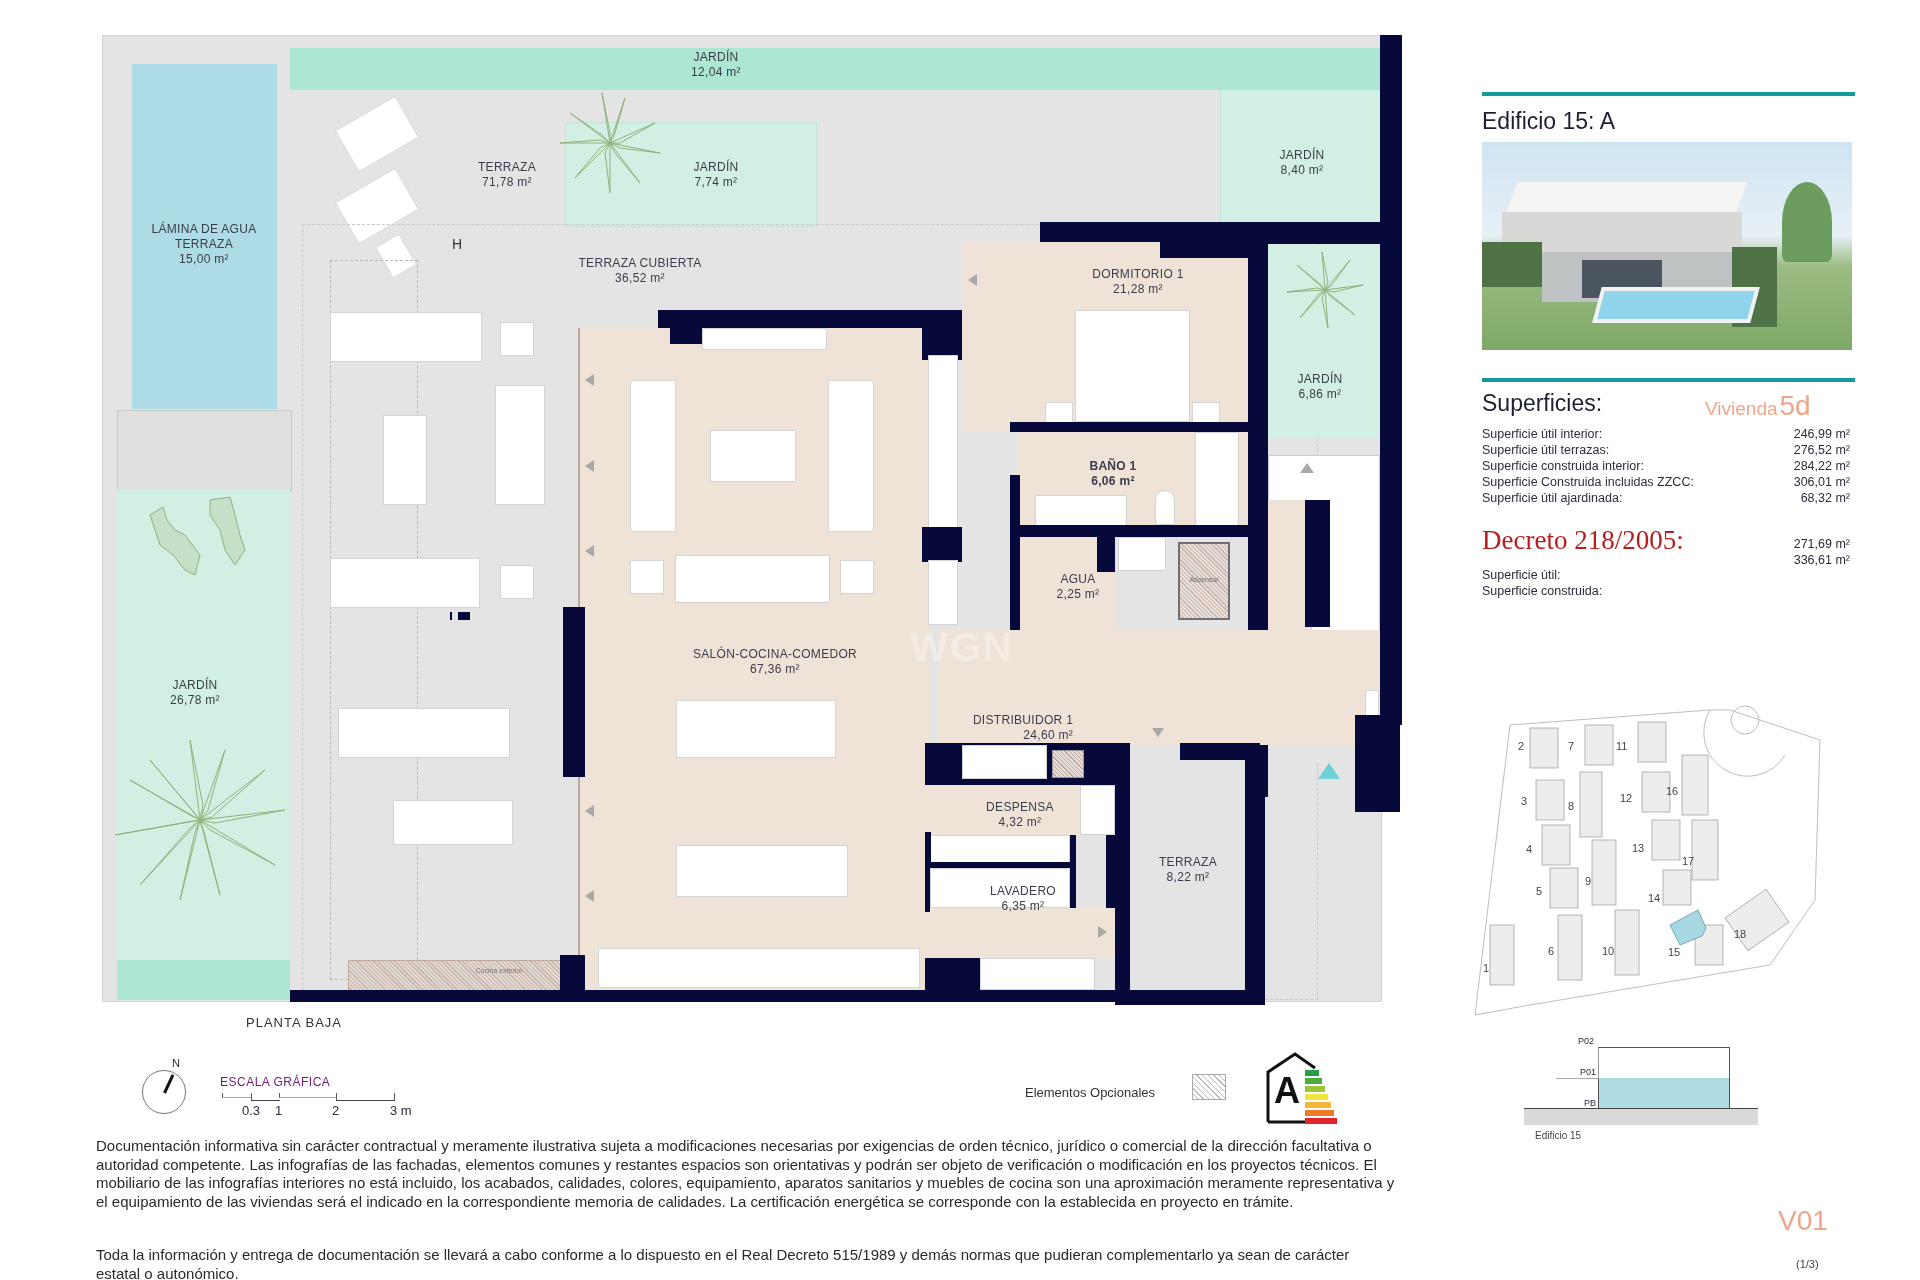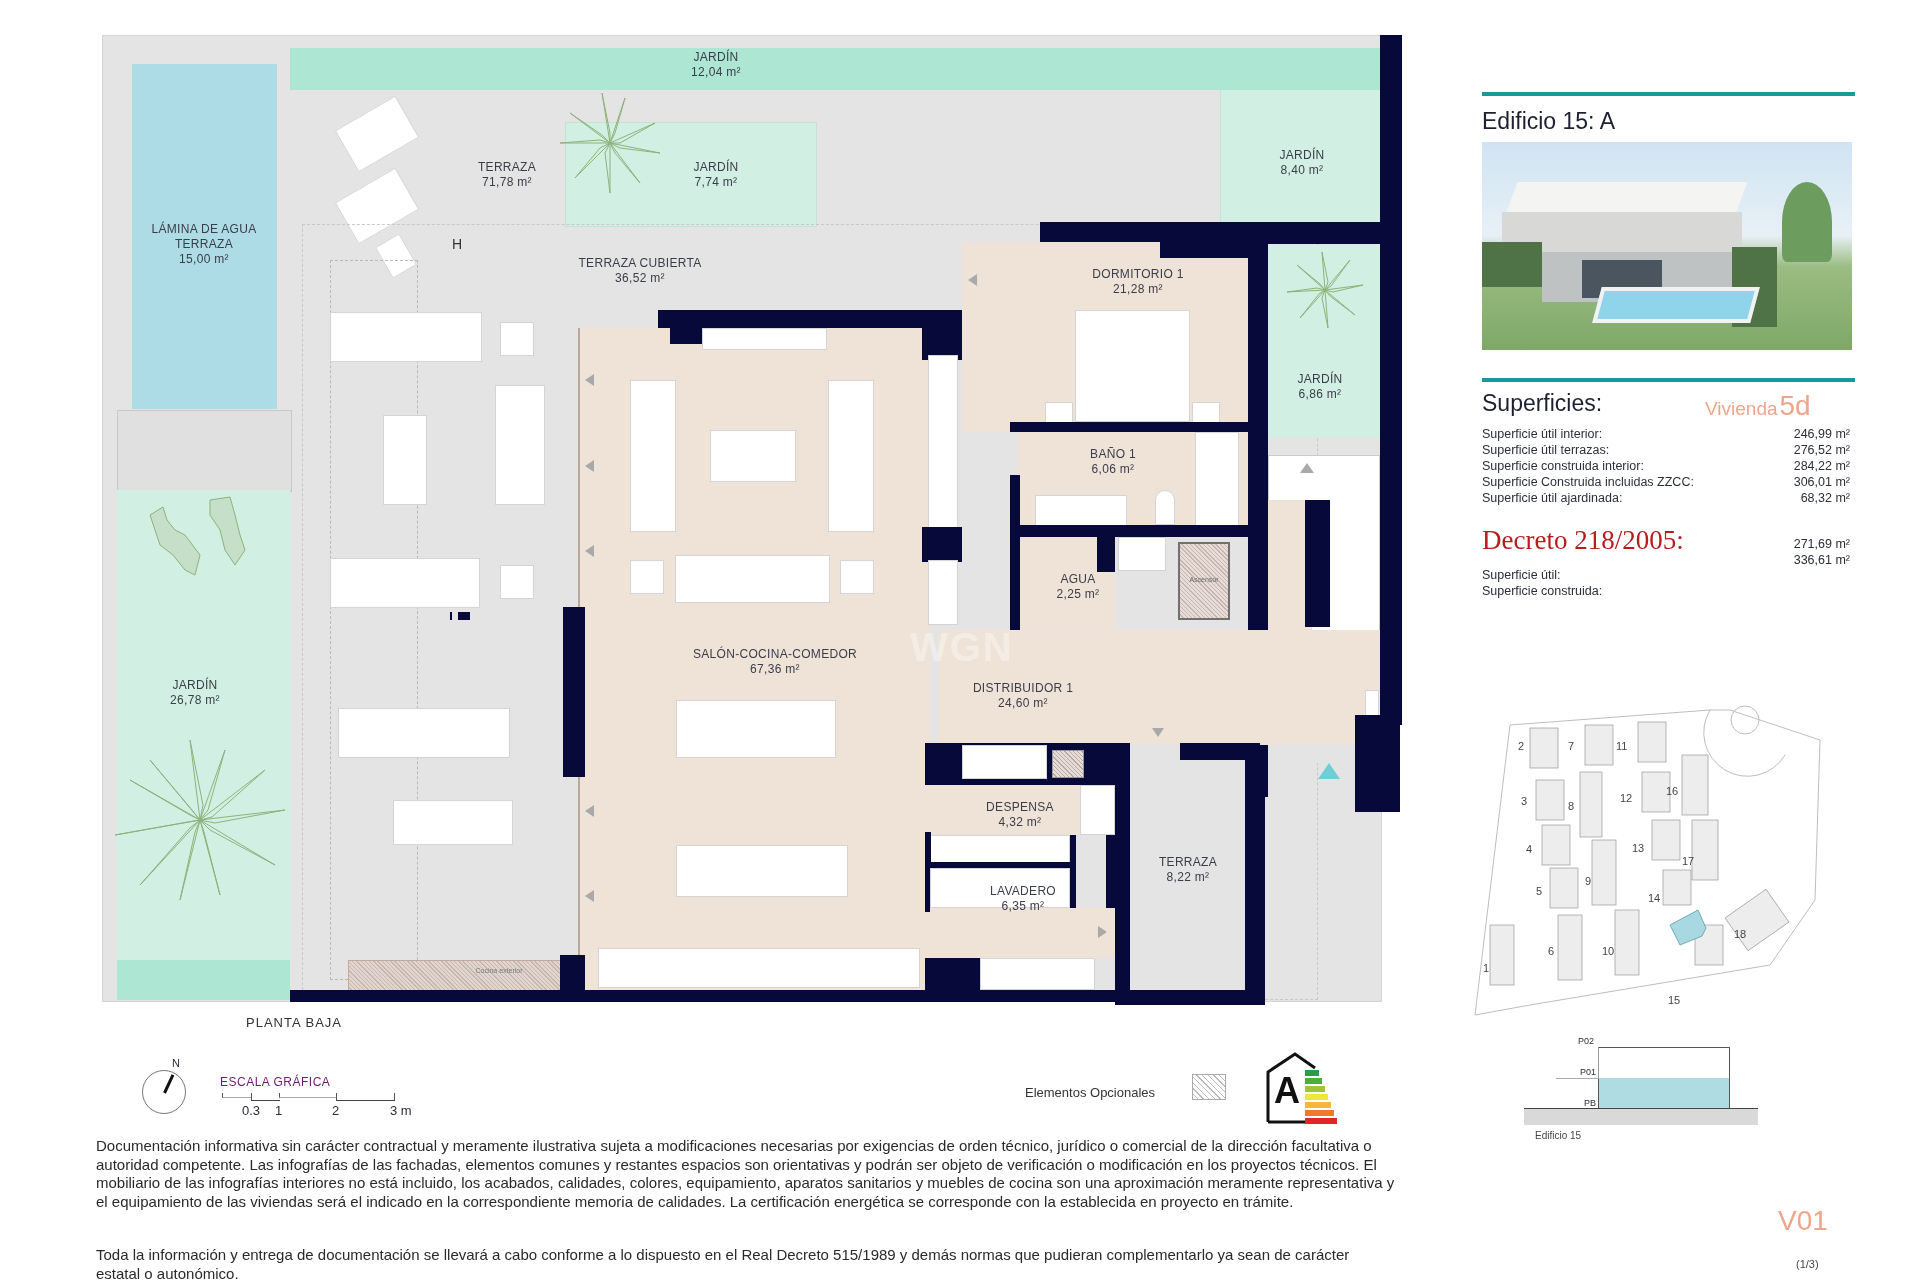--- a/index.html
+++ b/index.html
@@ -189,21 +189,21 @@
       <path d="M0 0 L3 38 L-3 8Z"></path>
         <path d="M0 0 L-25 28 L-6 4Z"></path>
         <path d="M0 0 L-38 2 L-8 -2Z"></path>
         <path d="M0 0 L-28 -25 L-5 -6Z"></path>
     </g>
   </svg>
 
   <div class="wall" style="left:1010px;top:422px;width:240px;height:10px;"></div>
   <div class="abs beige" style="left:1018px;top:432px;width:230px;height:95px;"></div>
   <div class="wall" style="left:1010px;top:475px;width:10px;height:160px;"></div>
-  <div class="room-label" style="left:1113px;top:447px;">
+  <div class="room-label" style="left:1113px;top:459px;font-weight:bold;">
     <div>BAÑO 1</div>
       <div>6,06 m²</div>
   </div>
   <div class="furn" style="left:1035px;top:495px;width:92px;height:32px;"></div>
   <div class="furn" style="left:1155px;top:490px;width:20px;height:35px;border-radius:10px 10px 0 0;"></div>
   <div class="furn" style="left:1195px;top:432px;width:44px;height:95px;"></div>
   <div class="wall" style="left:1010px;top:525px;width:240px;height:12px;"></div>
 
   <div class="abs beige" style="left:1020px;top:537px;width:95px;height:92px;"></div>
   <div class="room-label" style="left:1078px;top:572px;">
@@ -216,21 +216,21 @@
     <div style="position:absolute;top:32px;width:100%;text-align:center;font-size:7px;color:#666;">Ascensor</div>
   </div>
 
   <div class="abs" style="left:1268px;top:455px;width:110px;height:180px;background:#fff;border:1px solid #cccccc;"></div>
   <div class="wall" style="left:1260px;top:437px;width:8px;height:200px;"></div>
   <div class="abs beige" style="left:1268px;top:500px;width:44px;height:137px;"></div>
   <div class="wall" style="left:1305px;top:500px;width:25px;height:127px;"></div>
   <div class="arrow-u" style="left:1300px;top:463px;"></div>
 
   <div class="abs beige" style="left:938px;top:630px;width:442px;height:115px;"></div>
-  <div class="room-label" style="left:1023px;top:681px;">
+  <div class="room-label" style="left:1023px;top:713px;text-align:right;">
     <div>DISTRIBUIDOR 1</div>
       <div>24,60 m²</div>
   </div>
   <div class="abs" style="left:910px;top:625px;font-size:40px;font-weight:bold;color:rgba(255,255,255,0.35);letter-spacing:2px;">WGN</div>
   <div class="arrow-d" style="left:1152px;top:728px;"></div>
   <div class="furn" style="left:1365px;top:690px;width:14px;height:40px;"></div>
 
   <div class="wall" style="left:925px;top:743px;width:205px;height:42px;"></div>
   <div class="furn" style="left:962px;top:745px;width:85px;height:34px;"></div>
   <div class="abs" style="left:1052px;top:750px;width:30px;height:26px;background:repeating-linear-gradient(45deg,#e7ddd8 0,#e7ddd8 2px,#b9a7a0 2px,#b9a7a0 3px);border:1px solid #999;"></div>
@@ -403,21 +403,21 @@
   <div class="site-num" style="left:13px;top:262px;">1</div>
   <div class="site-num" style="left:78px;top:245px;">6</div>
   <div class="site-num" style="left:98px;top:40px;">7</div>
   <div class="site-num" style="left:98px;top:100px;">8</div>
   <div class="site-num" style="left:115px;top:175px;">9</div>
   <div class="site-num" style="left:132px;top:245px;">10</div>
   <div class="site-num" style="left:146px;top:40px;">11</div>
   <div class="site-num" style="left:150px;top:92px;">12</div>
   <div class="site-num" style="left:162px;top:142px;">13</div>
   <div class="site-num" style="left:178px;top:192px;">14</div>
-  <div class="site-num" style="left:198px;top:246px;margin-top:48px;">15</div>
+  <div class="site-num" style="left:198px;top:246px;">15</div>
   <div class="site-num" style="left:196px;top:85px;">16</div>
   <div class="site-num" style="left:212px;top:155px;">17</div>
   <div class="site-num" style="left:264px;top:228px;">18</div>
 </div>
 
 <div class="abs" style="left:1520px;top:1028px;width:260px;height:110px;">
   <div style="position:absolute;left:4px;top:80px;width:234px;height:16px;background:#d9d9d9;border-top:1px solid #444;"></div>
   <div style="position:absolute;left:78px;top:50px;width:130px;height:30px;background:#afdbe3;border-right:1px solid #555;border-left:1px solid #555;"></div>
   <div style="position:absolute;left:78px;top:19px;width:130px;height:31px;border-top:1px solid #555;border-right:1px solid #555;border-left:1px solid #999;"></div>
   <div style="position:absolute;left:36px;top:50px;width:42px;border-top:1px solid #aaa;"></div>

